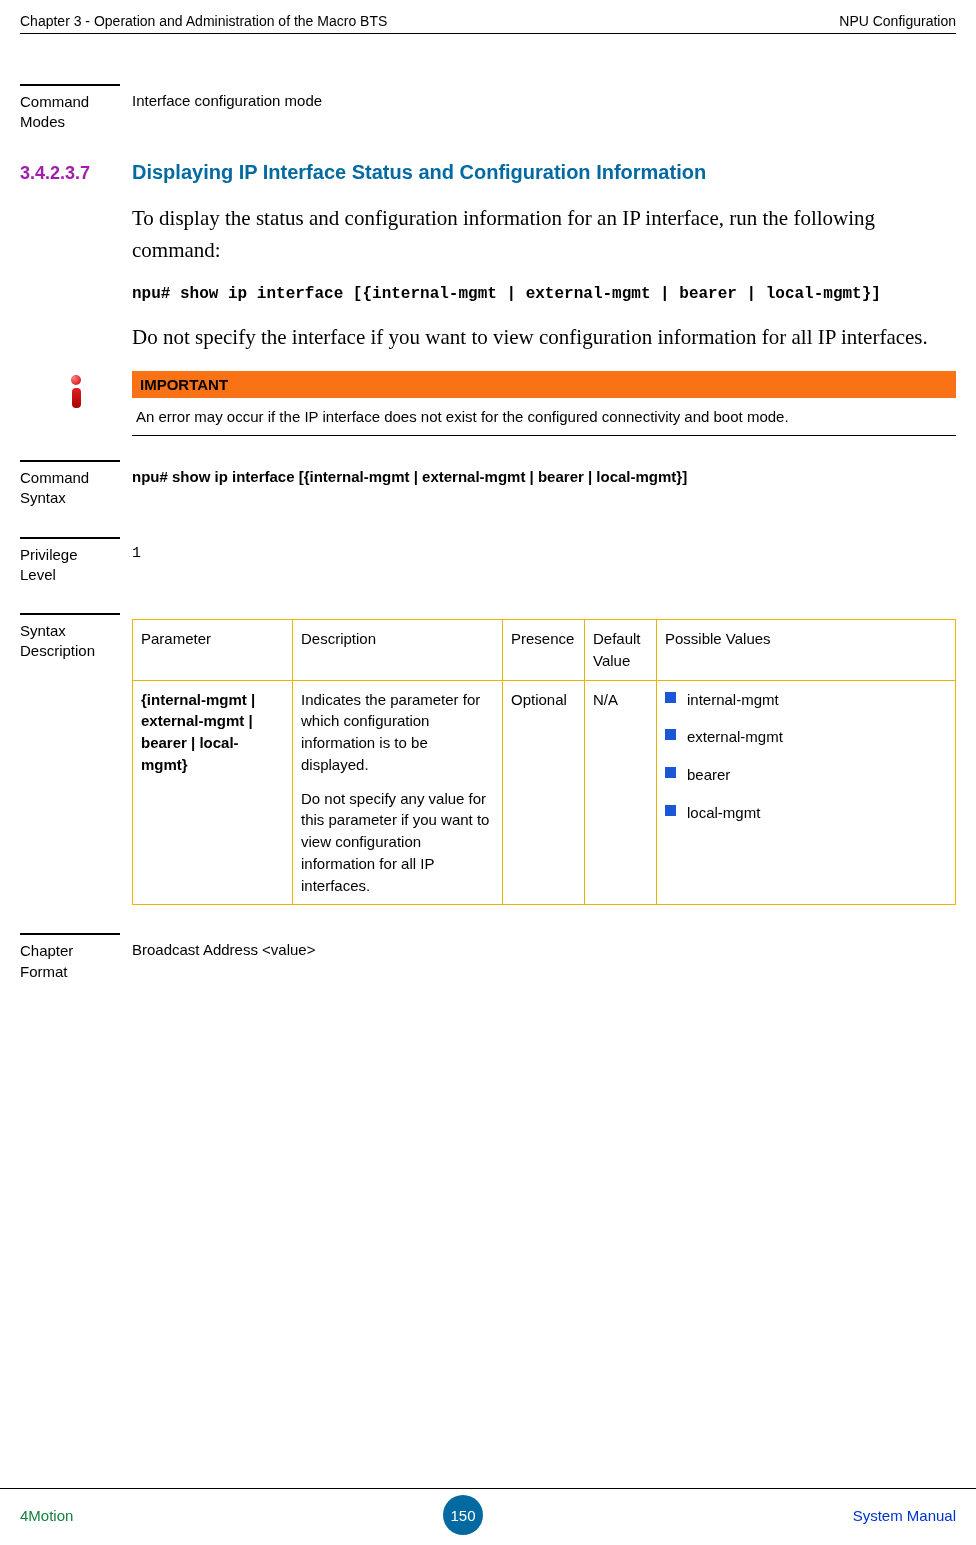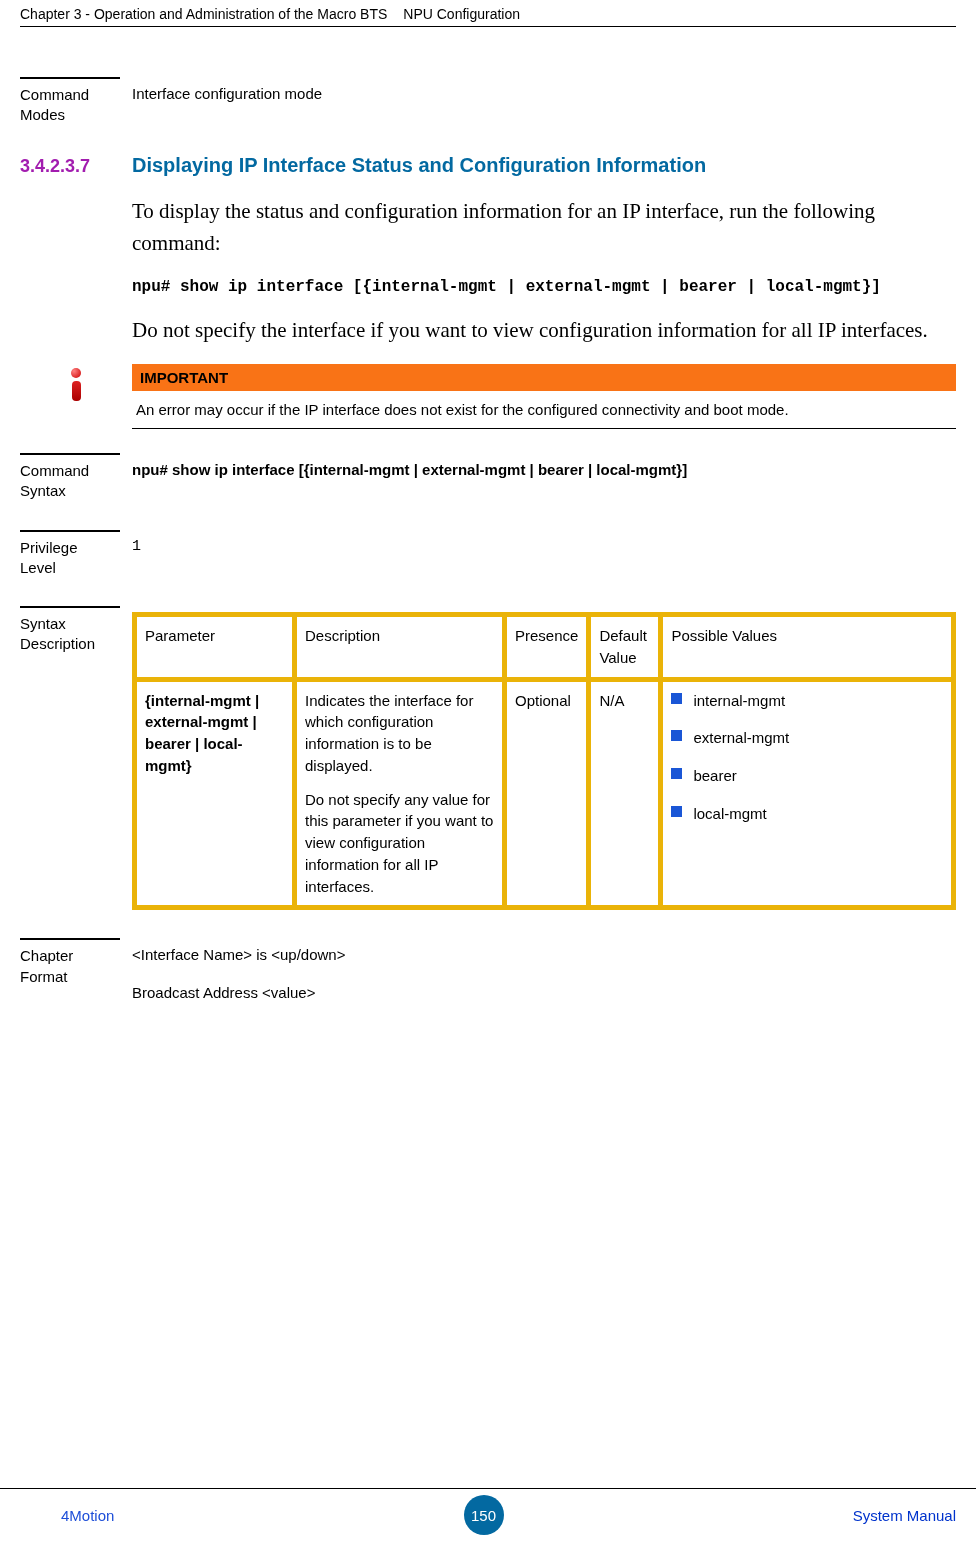--- a/index.html
+++ b/index.html
@@ -8,22 +8,23 @@
     font-size: 15px;
     color: #000;
     background: #fff;
     width: 976px;
     height: 1545px;
     position: relative;
     padding: 0 20px;
   }
   .top-header {
     display: flex;
+    justify-content: space-between;
     border-bottom: 1px solid #000;
-    padding: 6px 0 4px 0;
+    padding: 13px 0 4px 0;
     font-size: 14px;
     gap: 16px;
   }
   .content {
     padding-top: 50px;
   }
   .row {
     display: flex;
     align-items: flex-start;
     margin-bottom: 28px;
@@ -101,21 +102,21 @@
     border-bottom: 1px solid #000;
   }
   table.syntax-table {
     border-collapse: collapse;
     width: 100%;
     font-size: 15px;
     margin-top: 6px;
   }
   table.syntax-table th,
   table.syntax-table td {
-    border: 5px solid #eab308;
+    border: 1px solid #eab308;
     padding: 8px 8px;
     vertical-align: top;
     text-align: left;
     font-weight: normal;
   }
   .pv-list { list-style: none; }
   .pv-list li {
     position: relative;
     padding-left: 22px;
     margin-bottom: 16px;
@@ -137,21 +138,21 @@
     bottom: 0;
     left: 0;
     right: 0;
     border-top: 1px solid #000;
     display: flex;
     justify-content: space-between;
     align-items: center;
     padding: 6px 20px 10px;
     font-size: 15px;
   }
-  .footer-left { color: #1d4ed8; margin-left: 41px; }
+  .footer-left { color: #15803d; }
   .footer-right { color: #0033cc; }
   .page-badge {
     background: #0369a1;
     color: #fff;
     border-radius: 50%;
     width: 40px;
     height: 40px;
     display: flex;
     align-items: center;
     justify-content: center;
@@ -242,21 +243,21 @@
             <tr>
           <th style="width:160px">Parameter</th>
           <th style="width:210px">Description</th>
           <th style="width:82px">Presence</th>
           <th style="width:72px">Default Value</th>
           <th>Possible Values</th>
         </tr>
         <tr>
           <td style="font-weight:bold;">{internal-mgmt | external-mgmt | bearer | local-mgmt}</td>
           <td>
-            <p style="margin-bottom:12px;">Indicates the interface for which configuration information is to be displayed.</p>
+            <p style="margin-bottom:12px;">Indicates the parameter for which configuration information is to be displayed.</p>
             <p>Do not specify any value for this parameter if you want to view configuration information for all IP interfaces.</p>
           </td>
           <td>Optional</td>
           <td>N/A</td>
           <td>
             <ul class="pv-list">
               <li>internal-mgmt</li>
               <li>external-mgmt</li>
               <li>bearer</li>
               <li>local-mgmt</li>
@@ -267,21 +268,20 @@
         </table>
     </div>
   </div>
 
   <div class="row">
     <div class="label-col">
       <span>Chapter</span><br>
       <span>Format</span>
     </div>
     <div class="body-col display-format-body" style="padding-top:6px;">
-      <p>&lt;Interface Name&gt; is &lt;up/down&gt;</p>
       <p>Broadcast Address &lt;value&gt;</p>
     </div>
   </div>
 
 </div>
 
 <div class="footer">
   <span class="footer-left">4Motion</span>
   <span class="page-badge">150</span>
   <span class="footer-right">System Manual</span>

